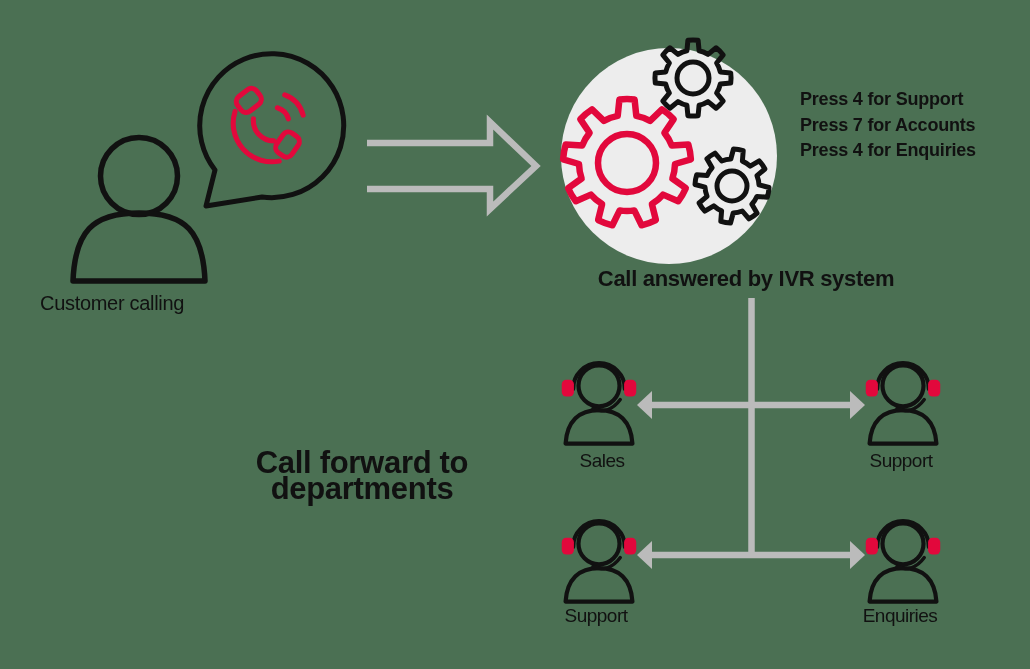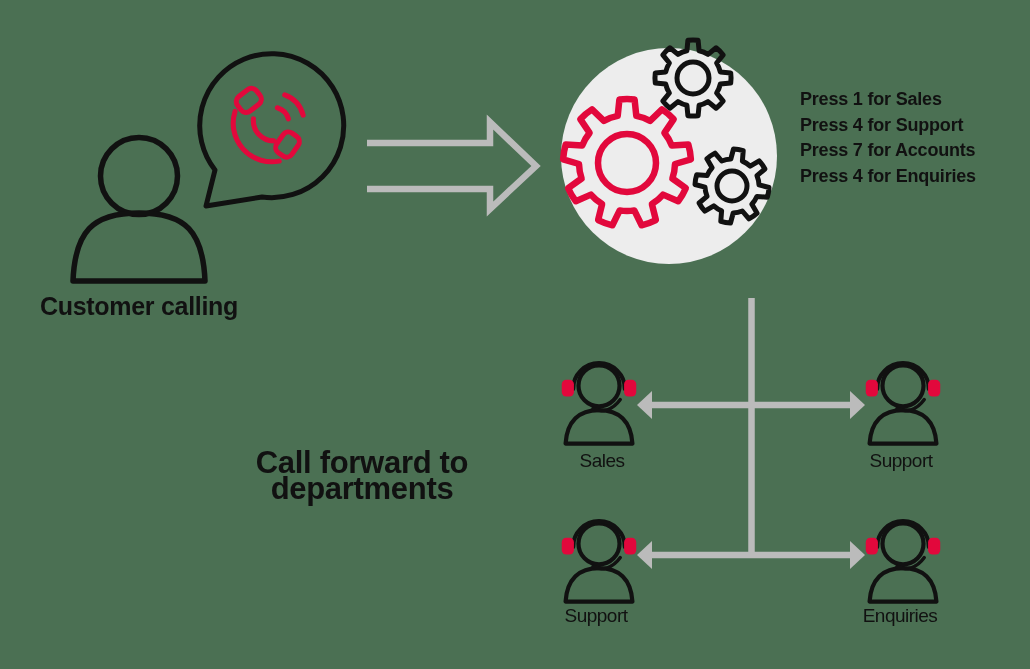--- a/index.html
+++ b/index.html
@@ -10,21 +10,21 @@
     color:var(--ink,#111);
   }
   .stage{
     position:relative;
     width:1030px;height:669px;
     background:var(--background,#4B7053);
     overflow:hidden;
   }
   .layer{position:absolute;left:0;top:0;}
   .label{position:absolute;white-space:nowrap;letter-spacing:-0.3px;}
-  .bold{font-weight:700;font-size:25px;}
+  .bold{font-weight:400;font-size:20px;}
   .ivr-title{font-weight:700;font-size:22px;transform:translateX(-50%);}
   .menu{position:absolute;font-weight:700;font-size:18px;line-height:25.5px;letter-spacing:-0.2px;}
   .forward{
     position:absolute;font-weight:700;font-size:31px;line-height:26px;
     width:240px;text-align:center;white-space:normal;letter-spacing:-0.3px;
   }
   .dept-label{position:absolute;font-weight:400;font-size:19px;transform:translateX(-50%);letter-spacing:-0.5px;}
 
   
   .ink-line{stroke:var(--ink,#111);stroke-width:5.5;fill:none;stroke-linejoin:round;stroke-linecap:round;}
@@ -98,23 +98,23 @@
     </g>
 
     <use href="#agent-sym" xlink:href="#agent-sym" transform="translate(561,360) scale(0.76)"></use>
     <use href="#agent-sym" xlink:href="#agent-sym" transform="translate(865,360) scale(0.76)"></use>
     <use href="#agent-sym" xlink:href="#agent-sym" transform="translate(561,518) scale(0.76)"></use>
     <use href="#agent-sym" xlink:href="#agent-sym" transform="translate(865,518) scale(0.76)"></use>
   </svg>
 
   <div class="label bold" style="left:40px;top:292px">Customer calling</div>
 
+  <div class="label ivr-title" style="left:746px;top:266px">Call answered by IVR system</div>
 
   <div class="menu" style="left:800px;top:87px">
-    <div>Press 1 for Sales</div>
     <div>Press 4 for Support</div>
     <div>Press 7 for Accounts</div>
     <div>Press 4 for Enquiries</div>
   </div>
 
   <div class="forward" style="left:242px;top:450px">Call forward to departments</div>
 
   <div class="dept-label" style="left:602px;top:450px">Sales</div>
   <div class="dept-label" style="left:901px;top:450px">Support</div>
   <div class="dept-label" style="left:596px;top:605px">Support</div>

